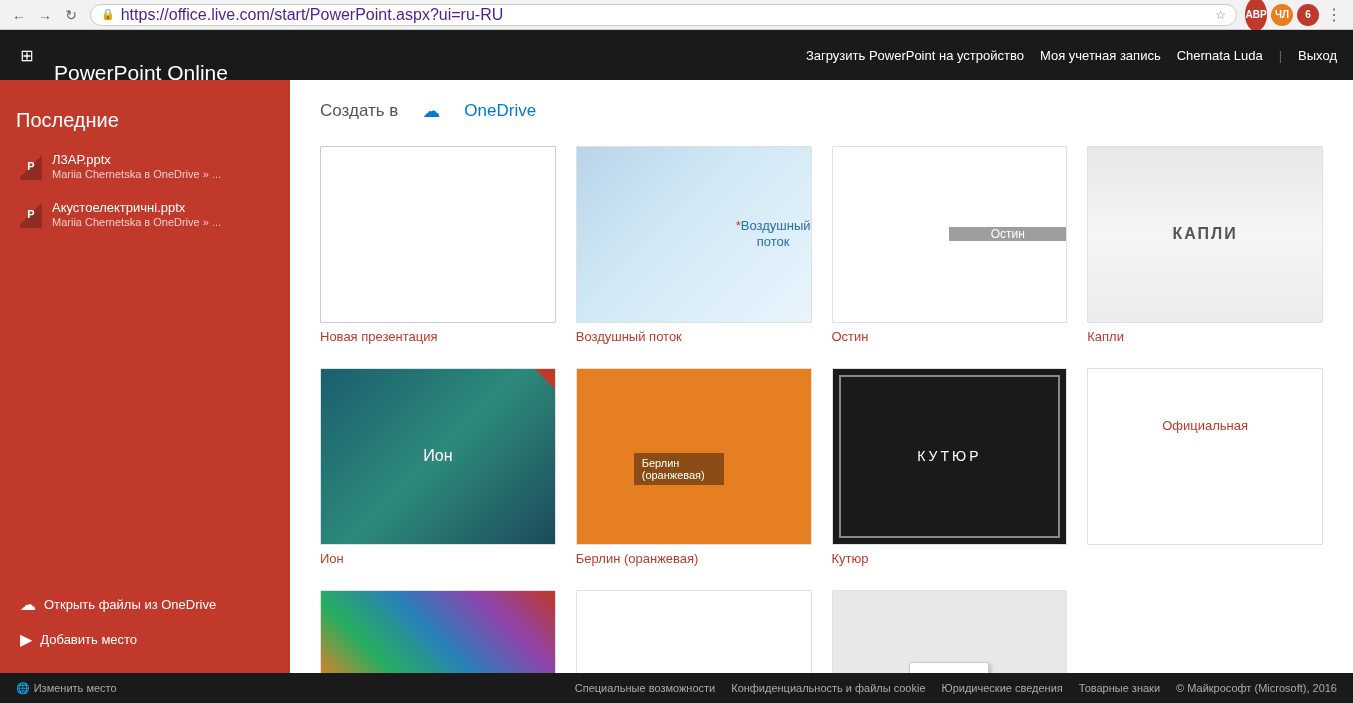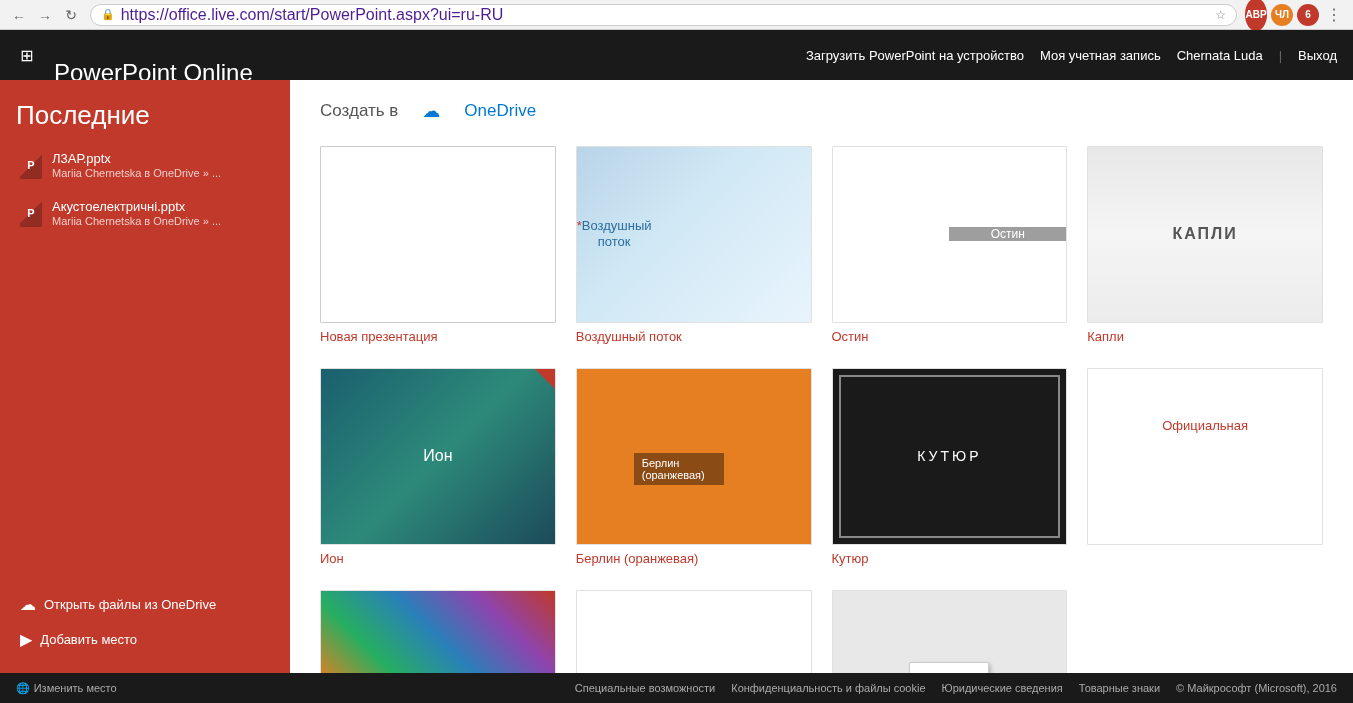--- a/index.html
+++ b/index.html
@@ -70,21 +70,21 @@
       display: flex;
       align-items: center;
       gap: 12px;
       padding-left: 12px;
     }
     .grid-icon {
       color: white; font-size: 16px; cursor: pointer;
       width: 30px; height: 30px; display: flex; align-items: center; justify-content: center;
     }
     .app-title {
-      color: white; font-size: 24px; font-weight: 300; margin-top: 36px;
+      color: white; font-size: 21px; font-weight: 300; margin-top: 36px;
     }
     .top-nav-right {
       display: flex; align-items: center; gap: 16px; padding-right: 16px;
       color: white; font-size: 13px;
     }
     .top-nav-link {
       color: white; text-decoration: none; cursor: pointer; white-space: nowrap;
     }
     .nav-divider { color: #666; }
 
@@ -98,21 +98,21 @@
     
     .sidebar {
       background: #c0392b;
       width: 290px;
       min-width: 290px;
       display: flex;
       flex-direction: column;
       padding: 20px 16px 16px;
     }
     .sidebar-section-title {
-      color: white; font-size: 26px; font-weight: 400; margin-bottom: 16px;
+      color: white; font-size: 20px; font-weight: 400; margin-bottom: 16px; margin-top: 9px;
     }
     .recent-file {
       display: flex; align-items: flex-start; gap: 10px; margin-bottom: 12px;
       cursor: pointer; padding: 4px;
     }
     .file-icon {
       width: 22px; height: 28px; background: white; border-radius: 1px;
       display: flex; align-items: center; justify-content: center;
       flex-shrink: 0; position: relative; overflow: hidden;
     }
@@ -161,21 +161,21 @@
     .template-label {
       font-size: 13px; color: #c0392b; text-decoration: none;
     }
 
     
     .thumb-blank { background: white; }
 
     
     .thumb-airflow {
       background: linear-gradient(135deg, #b8d4e8 0%, #d0e8f5 40%, #e8f4fc 100%);
-      display: flex; align-items: center; justify-content: flex-start;
+      display: flex; align-items: center; justify-content: flex-end;
     }
     .airflow-text { color: #2c6e9e; font-size: 13px; text-align: center; line-height: 1.3; }
     .airflow-asterisk { color: #c0392b; }
 
     
     .thumb-austin {
       background: white;
       display: grid;
       grid-template-columns: 1fr 1fr;
     }

